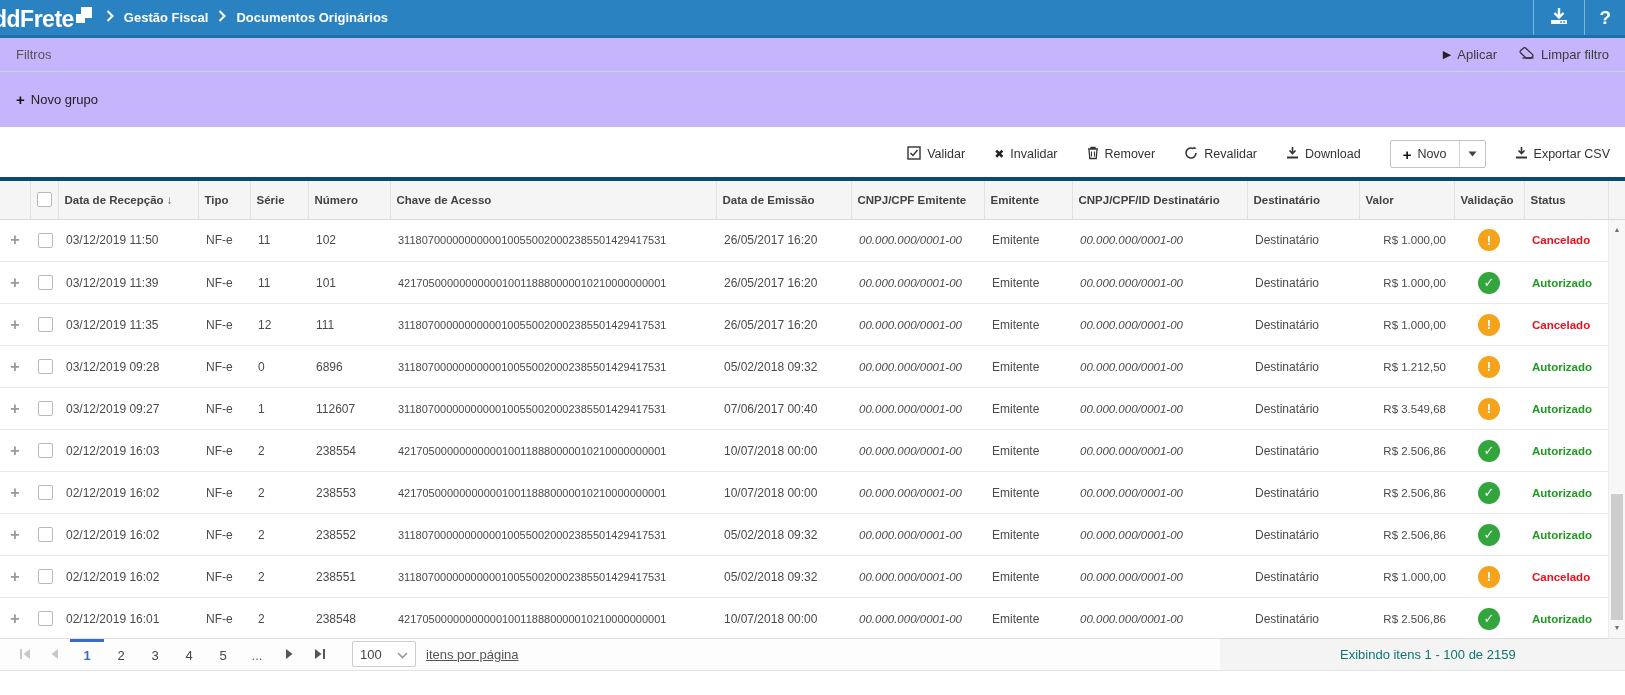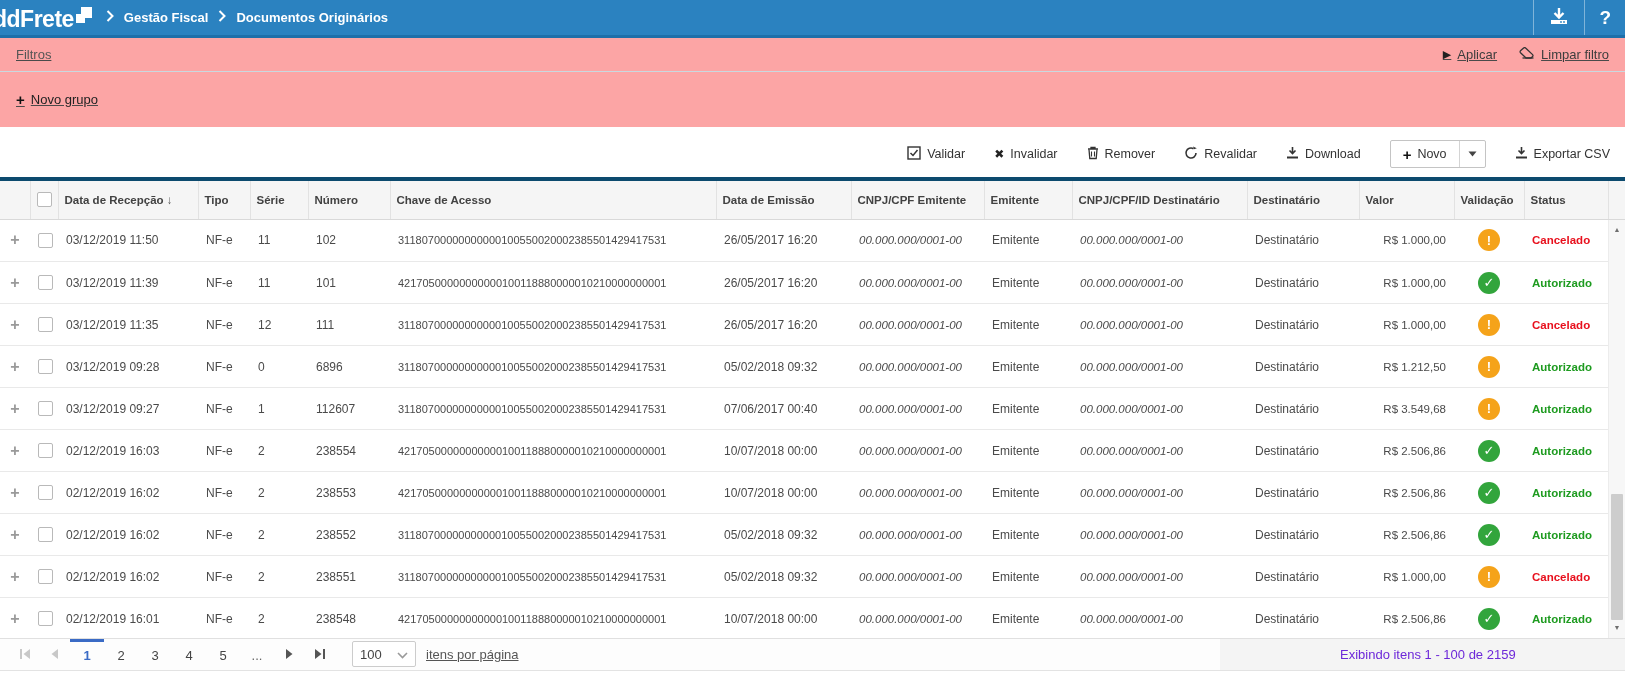--- a/index.html
+++ b/index.html
@@ -14,21 +14,21 @@
   .logo-mark { margin-left:2px; margin-top:1px; }
   .crumbs { display:flex; align-items:flex-start; margin-left:14px; gap:10px; }
   .crumb-sep { display:flex; align-items:center; }
   .crumb { font-size:13px; font-weight:bold; cursor:pointer; }
   .topbar-right { margin-left:auto; display:flex; align-items:stretch; height:100%; }
   .tb-btn { display:flex; align-items:center; gap:7px; padding:0 14px;
     border-left:1px solid rgba(255,255,255,.4); cursor:pointer; font-size:13.5px; }
   .help-glyph { font-size:19px; font-weight:bold; }
 
   
-  .filters { background:#fca5a5;text-decoration:underline; }
+  .filters { background:#c4b5fd; }
   .filters-head { height:34px; display:flex; align-items:center; padding:0 16px;
     border-bottom:1px solid #c9d8df; }
   .filters-title { font-size:13px; color:#555; }
   .filters-actions { margin-left:auto; display:flex; gap:22px; }
   .flt-btn { display:flex; align-items:center; gap:6px; font-size:13px; color:#3d3d3d; cursor:pointer; }
   .play-glyph { font-size:11px; color:#222; }
   .filters-body { height:55px; display:flex; align-items:center; padding:0 16px; }
   .newgroup { display:flex; align-items:center; gap:6px; font-size:13px; color:#222; cursor:pointer; }
   .plus-glyph { font-weight:bold; font-size:15px; color:#111; }
 
@@ -102,21 +102,21 @@
   .pg-nav svg { display:block; }
   .page { display:flex; align-items:center; justify-content:center; min-width:34px;
     font-size:13px; color:#444; cursor:pointer; border-top:3px solid transparent; }
   .page.active { color:#3a6bc5; font-weight:bold; border-top-color:#3a6bc5; }
   .page.ellipsis { color:#666; }
   .pagesize { align-self:center; display:flex; align-items:center; justify-content:space-between;
     width:64px; height:26px; border:1px solid #ccc; border-radius:2px; margin:0 10px 0 18px;
     padding:0 7px; font-size:13px; color:#444; background:#fff; cursor:pointer; }
   .perpage { align-self:center; font-size:13px; color:#555;text-decoration:underline; }
   .pager-info { margin-left:auto; background:#f4f4f4; display:flex; align-items:center;
-    padding:0 52px 0 120px; font-size:13px; color:#6d28d9; min-width:405px; }
+    padding:0 52px 0 120px; font-size:13px; color:#0f766e; min-width:405px; }
 </style>
 </head>
 <body>
 
 <div class="topbar">
   <div class="logo-wrap">
     <span class="logo-text">ddFrete</span>
     <span class="logo-mark">
       <svg width="16" height="16" viewBox="0 0 16 16">
           <rect x="5" y="0" width="11" height="11" fill="#fff"></rect>

